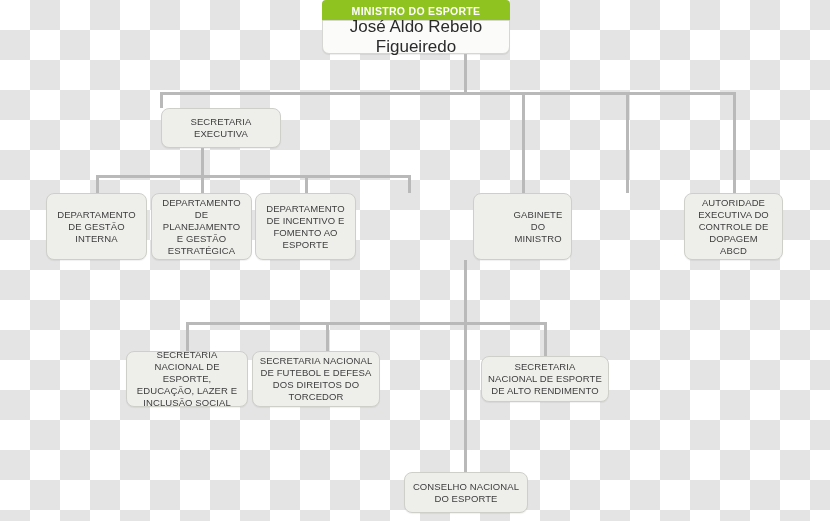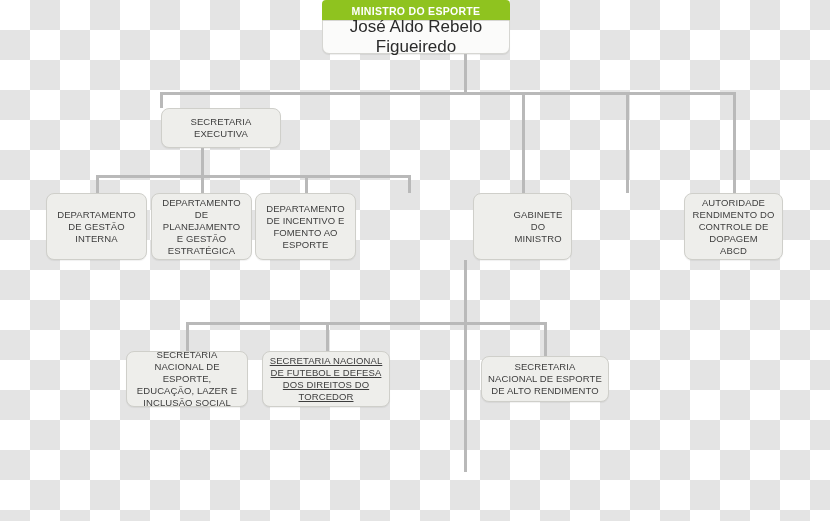--- a/index.html
+++ b/index.html
@@ -139,41 +139,43 @@
 E GESTÃO
 ESTRATÉGICA</div>
   <div class="node" style="left:255px; top:193px; width:101px; height:67px;">DEPARTAMENTO
 DE INCENTIVO E
 FOMENTO AO
 ESPORTE</div>
 
   <div class="node" style="left:473px; top:193px; width:99px; height:67px;padding-left:35px;">GABINETE DO
 MINISTRO</div>
   <div class="node" style="left:684px; top:193px; width:99px; height:67px;">AUTORIDADE
-RENDIMENTO DO
+EXECUTIVA DO
 CONTROLE DE
 DOPAGEM
 ABCD</div>
 
   <div class="conn conn-v" style="left:464px; top:260px; height:62px;"></div>
 
   <div class="conn conn-h" style="left:186px; top:322px; width:361px;"></div>
 
   <div class="conn conn-v" style="left:186px; top:322px; height:29px;"></div>
   <div class="conn conn-v" style="left:326px; top:322px; height:29px;"></div>
   <div class="conn conn-v" style="left:544px; top:322px; height:34px;"></div>
 
   <div class="node" style="left:126px; top:351px; width:122px; height:56px;">SECRETARIA
 NACIONAL DE ESPORTE,
 EDUCAÇÃO, LAZER E
 INCLUSÃO SOCIAL</div>
-  <div class="node" style="left:262px; top:351px; width:128px; height:56px;text-decoration:underline;">SECRETARIA NACIONAL
+  <div class="node" style="left:252px; top:351px; width:128px; height:56px;">SECRETARIA NACIONAL
 DE FUTEBOL E DEFESA
 DOS DIREITOS DO
 TORCEDOR</div>
   <div class="node" style="left:481px; top:356px; width:128px; height:46px;">SECRETARIA
 NACIONAL DE ESPORTE
 DE ALTO RENDIMENTO</div>
 
   <div class="conn conn-v" style="left:464px; top:322px; height:150px;"></div>
 
+  <div class="node" style="left:404px; top:472px; width:124px; height:41px;">CONSELHO NACIONAL
+DO ESPORTE</div>
 
 </div>
 
 </body></html>

